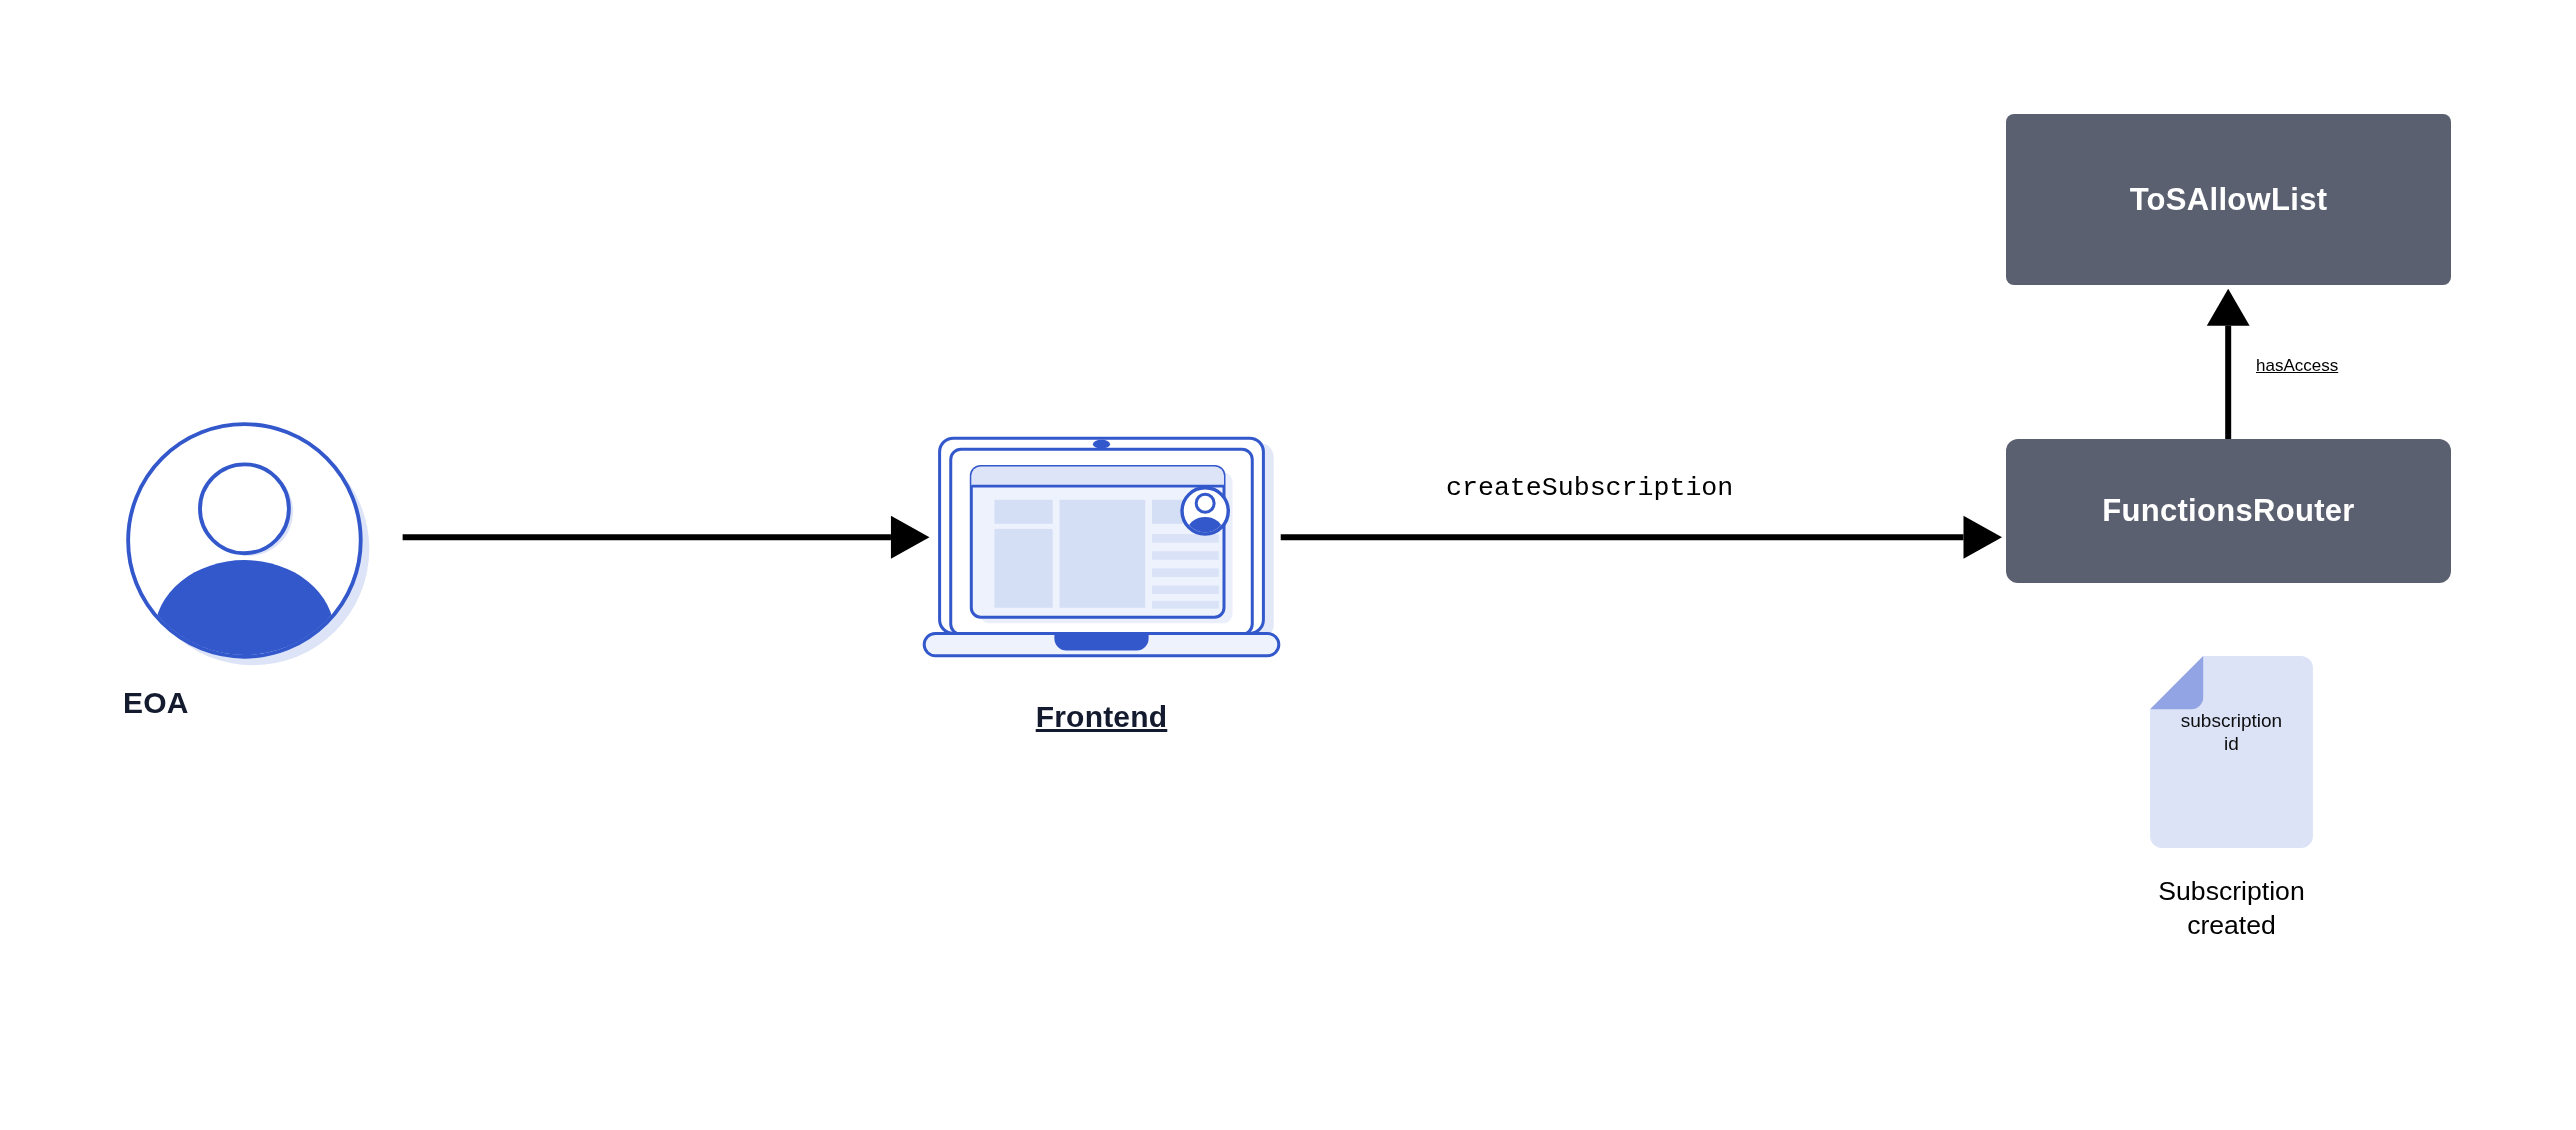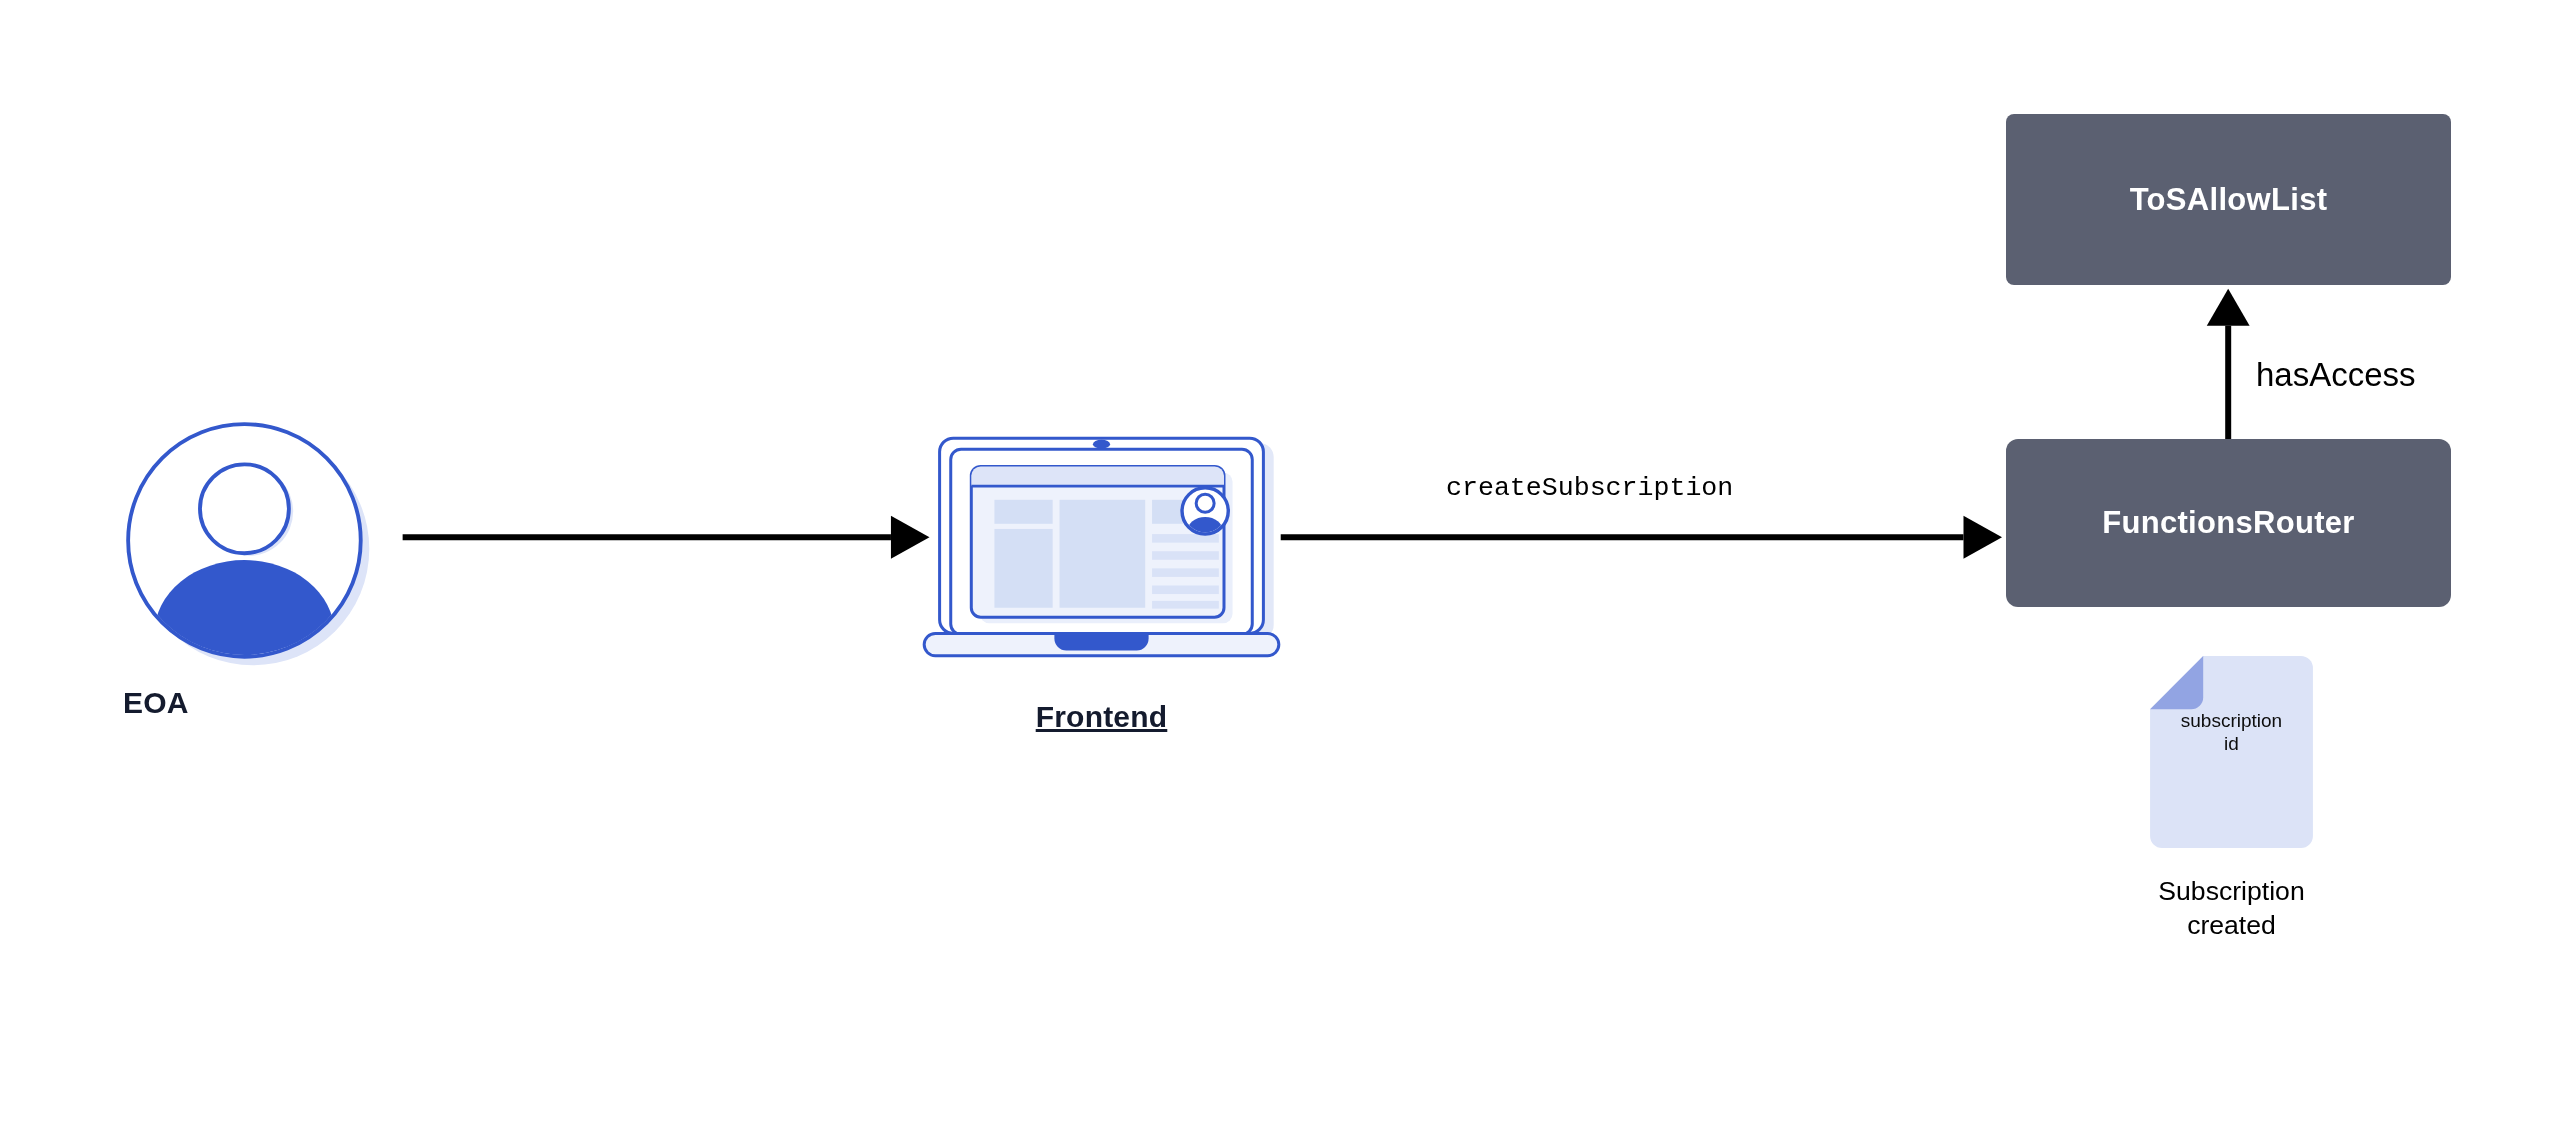--- a/index.html
+++ b/index.html
@@ -94,21 +94,21 @@
     left: 2006px;
     top: 114px;
     width: 445px;
     height: 171px;
     border-radius: 8px;
   }
   #functions-router-box {
     left: 2006px;
     top: 439px;
     width: 445px;
-    height: 168px;
+    height: 144px;
   }
 
   
   #arrow-layer {
     position: absolute;
     left: 0; top: 0;
     width: 2576px;
     height: 1131px;
     pointer-events: none;
   }
@@ -121,23 +121,24 @@
     width: 377px;
     font-family: "Liberation Mono", "DejaVu Sans Mono", monospace;
     font-size: 26.6px;
     color: #000000;
     white-space: nowrap;
   }
   #has-access-label {
     position: absolute;
     left: 2256px;
     top: 356px;
-    font-size: 33px;
+    font-size: 17px;
     color: #000000;
     white-space: nowrap;
+    text-decoration: underline;
   }
 
   
   #subscription-doc-node {
     position: absolute;
     left: 2090px;
     top: 656px;
     width: 283px;
     height: 291px;
   }

